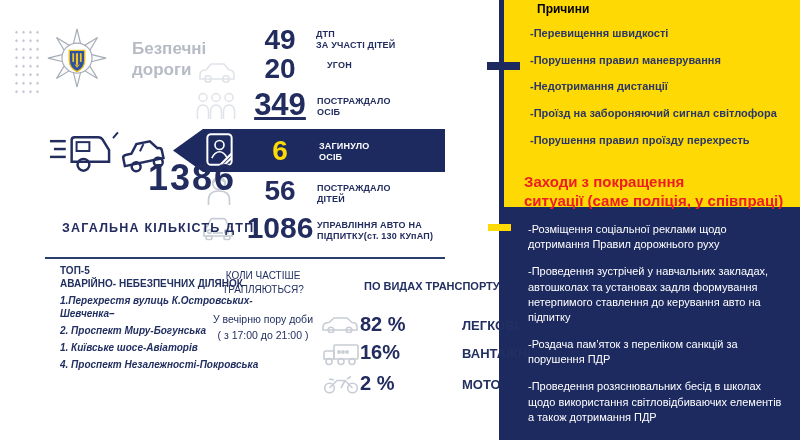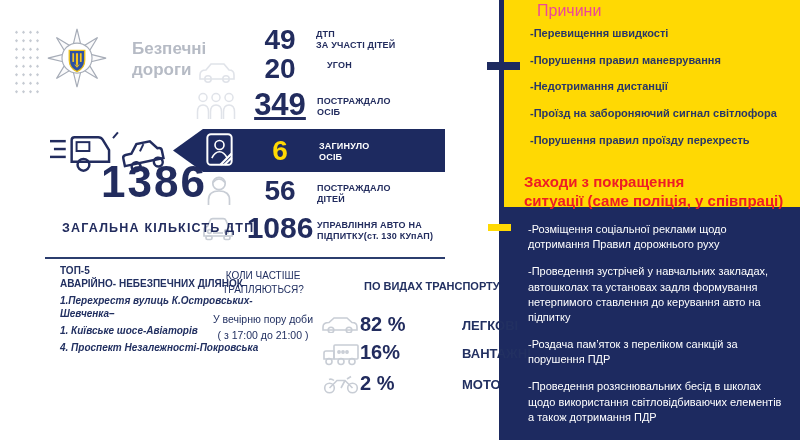--- a/index.html
+++ b/index.html
@@ -9,38 +9,38 @@
   .pre{white-space:pre-line;}
   
   .dot-grid{left:13px;top:28px;width:26px;height:66px;
     background-image:radial-gradient(#c5cad2 1.1px,transparent 1.3px);
     background-size:7px 8.5px;}
   .brand-title{left:132px;top:38px;font-size:17px;font-weight:bold;color:#b6bbc5;line-height:1.25;}
   .stat-num{width:80px;text-align:center;font-weight:bold;color:#222c5e;line-height:1;}
   .stat-lbl{font-size:9px;font-weight:bold;color:#222c5e;line-height:1.2;letter-spacing:.2px;}
   .band{left:173px;top:129px;width:272px;height:43px;background:#1d2a60;
         clip-path:polygon(0 50%,11% 0,100% 0,100% 100%,11% 100%);}
-  .num-total{left:84px;top:160px;width:140px;text-align:center;font-size:44px;font-weight:bold;
+  .num-total{left:96px;top:160px;width:140px;text-align:right;font-size:36px;font-weight:bold;
              letter-spacing:2px;color:#222c5e;line-height:1;}
   .lbl-total{left:62px;top:221px;font-size:12.5px;font-weight:bold;letter-spacing:1.2px;color:#222c5e;}
   .divider{left:45px;top:257px;width:400px;height:2px;background:#2b3d6e;}
   .top5{left:60px;top:264px;width:200px;font-size:10px;font-weight:bold;color:#223061;line-height:1.3;}
   .top5 .item{margin-top:4px;font-style:italic;}
   .when{left:203px;top:269px;width:120px;text-align:center;color:#223061;}
   .when-title{font-size:10px;font-weight:normal;line-height:1.35;}
   .when-body{margin-top:16px;font-size:10.5px;line-height:1.5;}
   .tr-title{left:332px;top:280px;font-size:11px;font-weight:bold;color:#223061;padding-left:32px;}
   .tr-icon{left:321px;width:42px;}
   .tr-val{left:360px;width:50px;font-size:20px;font-weight:bold;color:#222c5e;}
   .tr-lbl{left:426px;font-size:13px;font-weight:bold;color:#223061;margin-left:36px;}
   
   .panel-yellow{left:503px;top:0;width:297px;height:207px;background:#ffd903;}
   .panel-navy{left:503px;top:207px;width:297px;height:233px;background:#1d2a60;}
   .panel-border{left:499px;top:0;width:5px;height:440px;background:#1d2a60;}
-  .causes-title{left:537px;top:2px;font-size:16px;font-weight:normal;color:#ec4899;}
+  .causes-title{left:537px;top:2px;font-size:12px;font-weight:bold;color:#000000;}
   .causes-list{left:530px;top:27px;width:264px;}
   .causes-list .item{font-size:11px;font-weight:bold;color:#2a3767;margin-bottom:13.5px;line-height:1.2;}
   .navy-dash{left:487px;top:62px;width:33px;height:8px;background:#1d2a60;}
   .yellow-dash{left:488px;top:224px;width:23px;height:7px;background:#ffd903;}
   .measures-title{left:524px;top:173px;width:278px;font-size:15px;font-weight:bold;
                   color:#ee1c25;line-height:1.25;}
   .measures-list{left:528px;top:222px;width:268px;color:#ffffff;}
   .measures-list .item{font-size:11px;line-height:1.38;margin-bottom:12px;}
   svg{display:block;}
 </style>
@@ -162,20 +162,21 @@
   <div class="abs num-total">1386</div>
   <div class="abs lbl-total">ЗАГАЛЬНА КІЛЬКІСТЬ ДТП</div>
 
   <div class="abs divider"></div>
 
   <div class="abs top5">
     <div class="pre">ТОП-5
 АВАРІЙНО- НЕБЕЗПЕЧНИХ ДІЛЯНОК</div>
     <div class="item pre">1.Перехрестя вулиць К.Островських-
 Шевченка–</div>
+    <div class="item">2. Проспект Миру-Богунська</div>
     <div class="item">1. Київське шосе-Авіаторів</div>
     <div class="item">4. Проспект Незалежності-Покровська</div>
   </div>
 
   <div class="abs when">
     <div class="when-title pre">КОЛИ ЧАСТІШЕ
 ТРАПЛЯЮТЬСЯ?</div>
     <div class="when-body pre">У вечірню пору доби
 ( з 17:00  до 21:00 )</div>
   </div>

